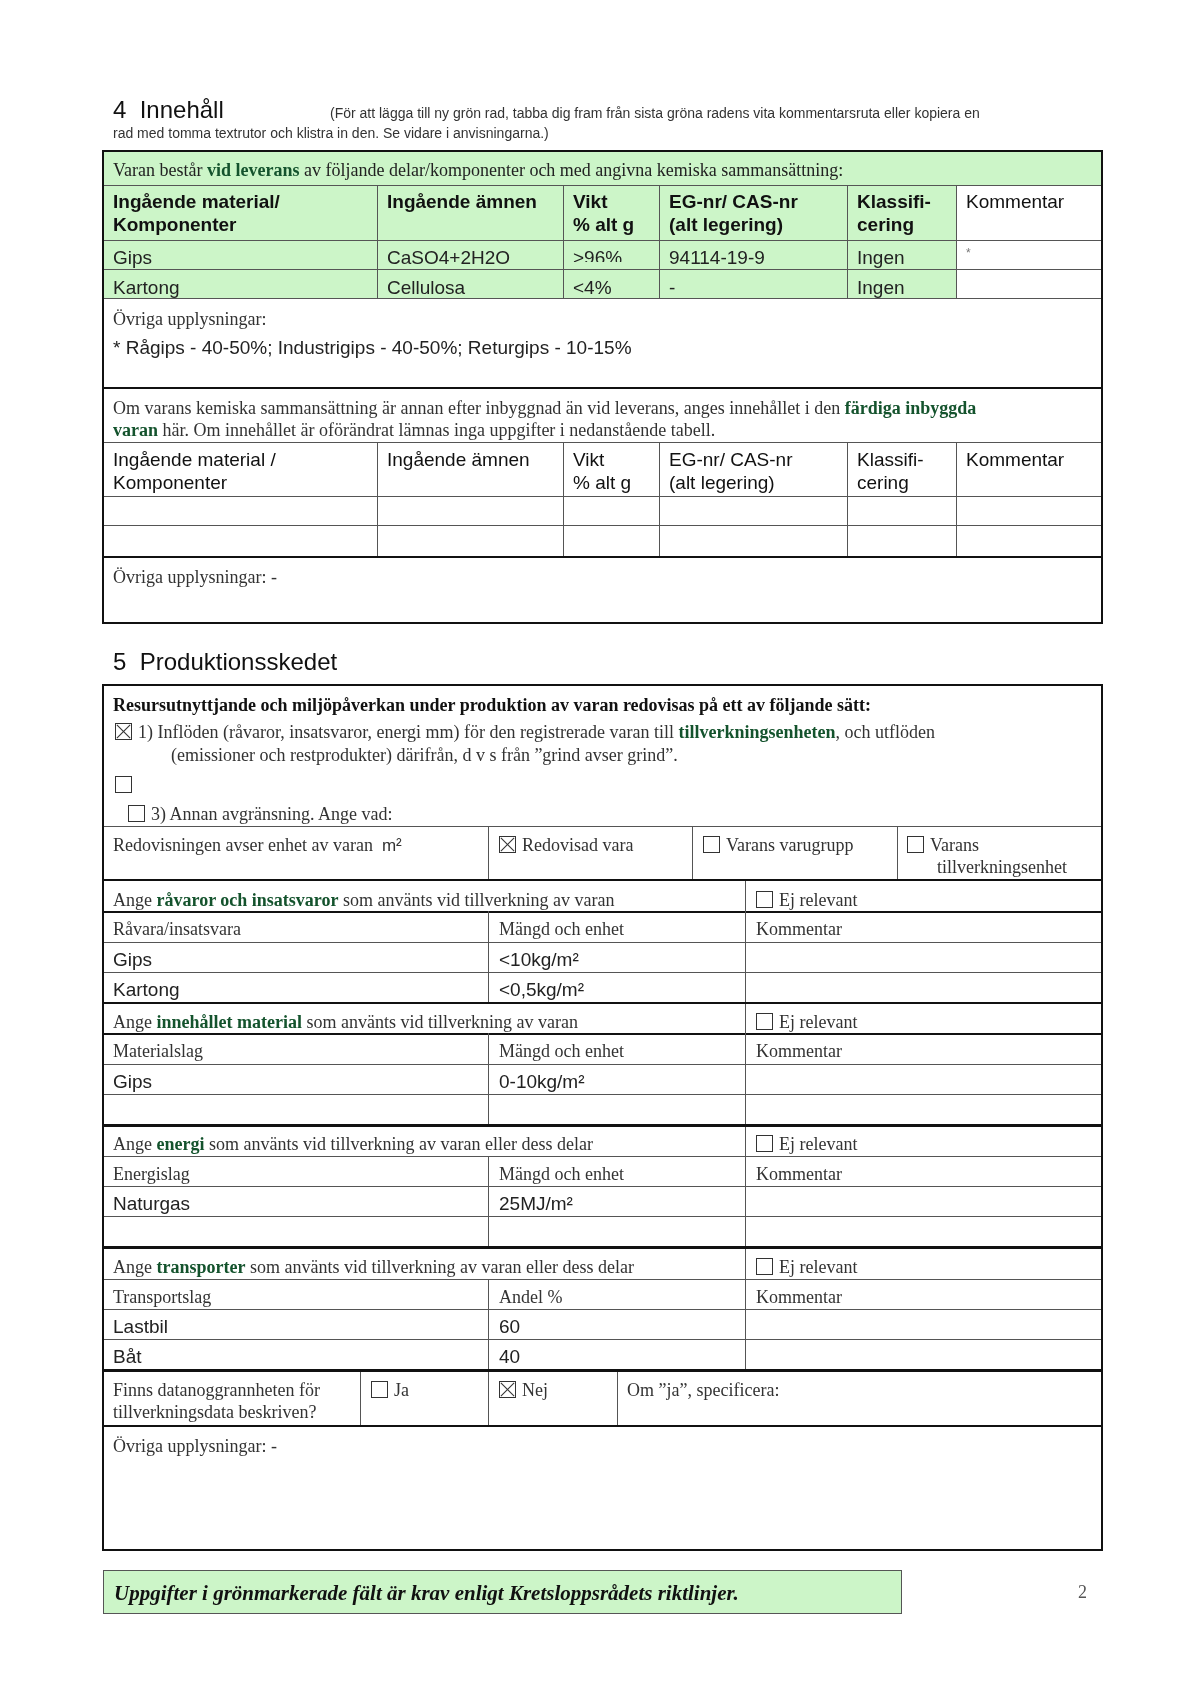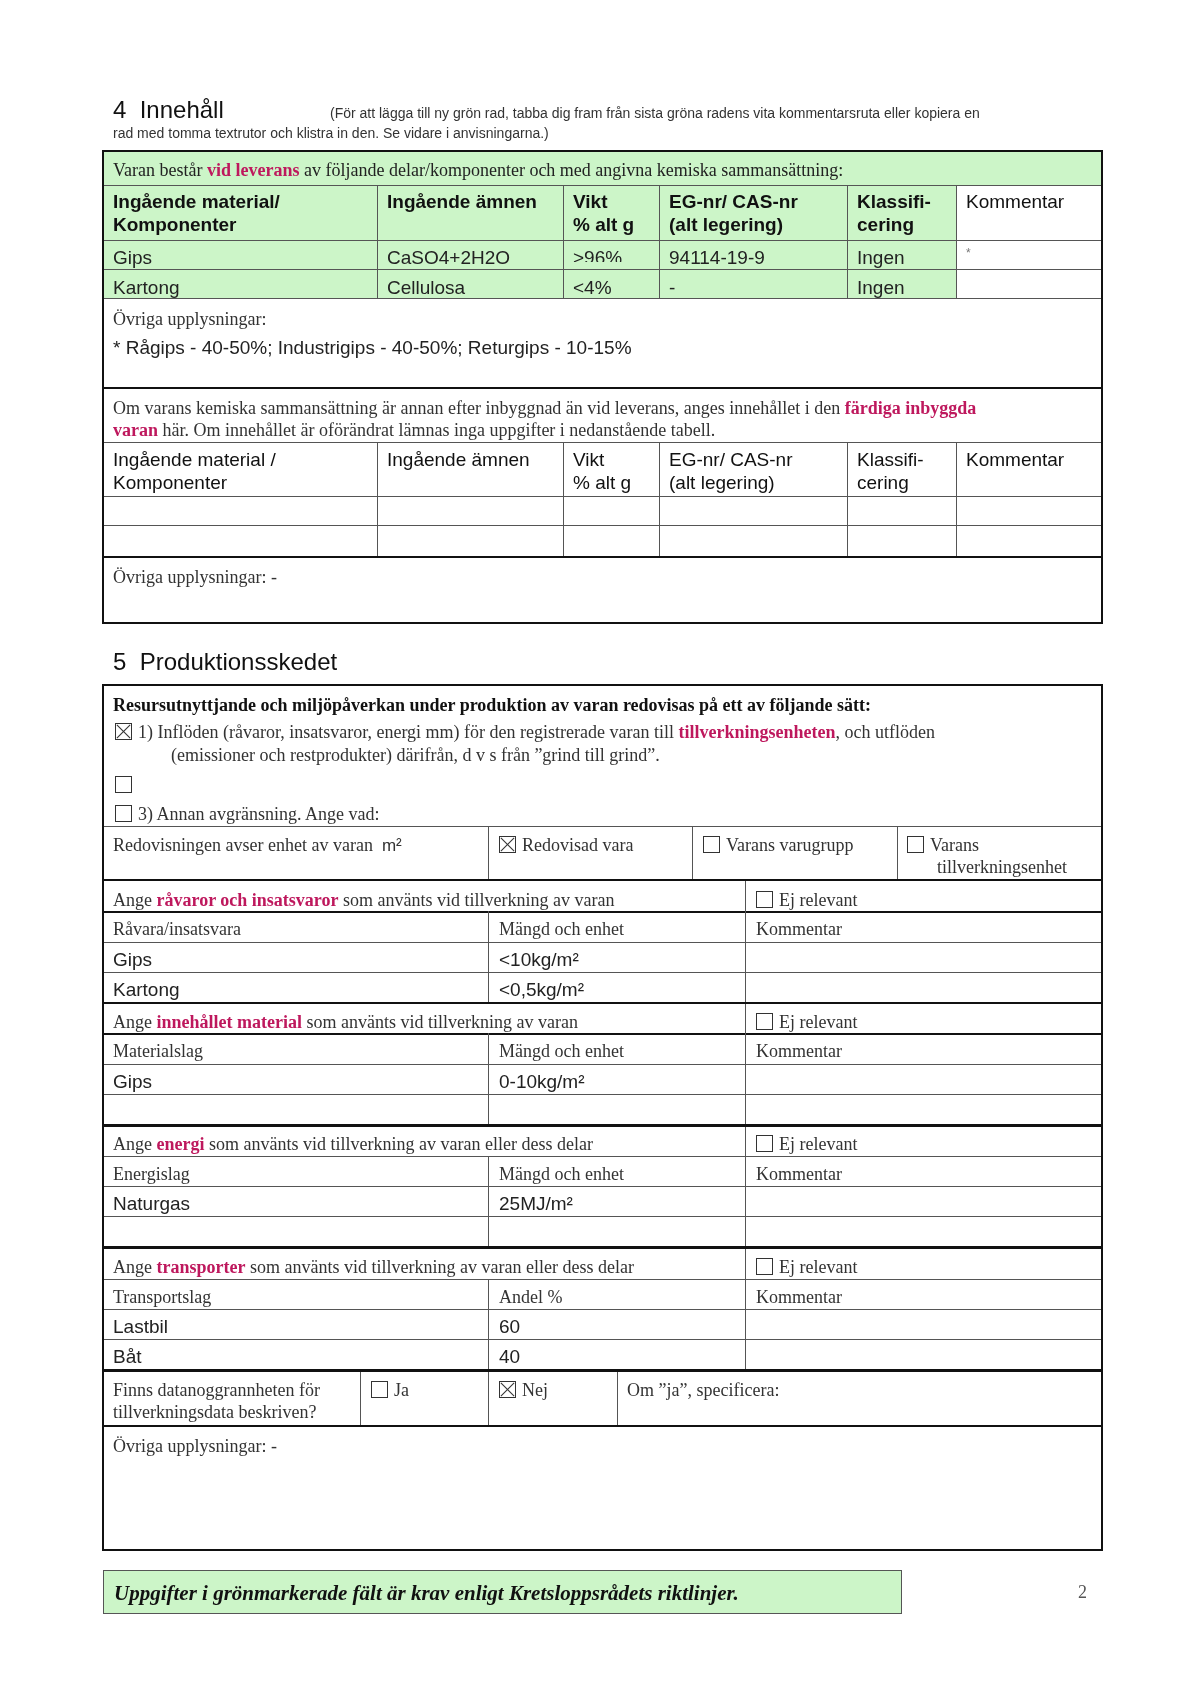--- a/index.html
+++ b/index.html
@@ -14,21 +14,21 @@
   .green { background: #ccf5c8; }
 
   .cell { position: absolute; box-sizing: border-box; padding: 4px 10px 0 10px; overflow: hidden; }
   .hline { position: absolute; height: 0; border-top: 1px solid #555; }
   .hline.thick { border-top: 2px solid #111; }
   .vline { position: absolute; width: 0; border-left: 1px solid #555; }
 
   .th { font-family: "Liberation Sans", sans-serif; font-weight: bold; font-size: 19px; line-height: 23px; color: #111; }
   .td { font-family: "Liberation Sans", sans-serif; font-size: 19px; line-height: 23px; color: #222; }
   .st { font-family: "Liberation Serif", serif; font-size: 18px; line-height: 22px; color: #333; }
-  .st b { color: #be185d; }
+  .st b { color: #14532d; }
 
   .cb { display: inline-block; width: 17px; height: 17px; border: 1.5px solid #333; box-sizing: border-box; vertical-align: -2px; margin-right: 6px; position: relative; background: #fff; }
   .cb svg { position: absolute; left: 0; top: 0; width: 100%; height: 100%; }
 
   .footer-box { position: absolute; left: 103px; top: 1570px; width: 799px; height: 44px; border: 1.5px solid #555; box-sizing: border-box; background: #ccf5c8; }
   .footer-text { font-family: "Liberation Serif", serif; font-style: italic; font-weight: bold; font-size: 21px; color: #111; position: absolute; left: 10px; top: 10px; }
   .page-num { font-family: "Liberation Serif", serif; font-size: 18px; color: #555; }
 </style>
 </head>
 <body>
@@ -163,27 +163,27 @@
 <div class="box" style="left:102px;top:684px;width:1001px;height:867px;"></div>
 
 <div class="abs st" style="left:113px;top:694px;font-weight:bold;color:#111;">Resursutnyttjande och miljöpåverkan under produktion av varan redovisas på ett av följande sätt:</div>
 
 <div class="abs st" style="left:115px;top:721px;">
   <span class="cb"><svg viewBox="0 0 17 17">
         <line x1="1" y1="1" x2="16" y2="16" stroke="#333" stroke-width="1.2"></line>
         <line x1="16" y1="1" x2="1" y2="16" stroke="#333" stroke-width="1.2"></line>
       </svg></span><span>1) Inflöden (råvaror, insatsvaror, energi mm) för den registrerade varan till </span><b>tillverkningsenheten</b><span>, och utflöden</span>
 </div>
-<div class="abs st" style="left:171px;top:744px;">(emissioner och restprodukter) därifrån, d v s från ”grind till grind”.</div>
+<div class="abs st" style="left:171px;top:744px;">(emissioner och restprodukter) därifrån, d v s från ”grind avser grind”.</div>
 
 <div class="abs st" style="left:115px;top:774px;">
   <span class="cb"></span>
 </div>
 
-<div class="abs st" style="left:115px;top:803px;">
+<div class="abs st" style="left:128px;top:803px;">
   <span class="cb"></span><span>3) Annan avgränsning. Ange vad:</span>
 </div>
 
 <div class="hline" style="left:104px;top:826px;width:997px;"></div>
 
 <div class="abs st" style="left:113px;top:834px;">
   <span>Redovisningen avser enhet av varan</span>&nbsp;&nbsp;<span class="sans" style="font-size:17px;">m²</span>
 </div>
 <div class="vline" style="left:488px;top:826px;height:53px;"></div>
 <div class="abs st" style="left:499px;top:834px;">

